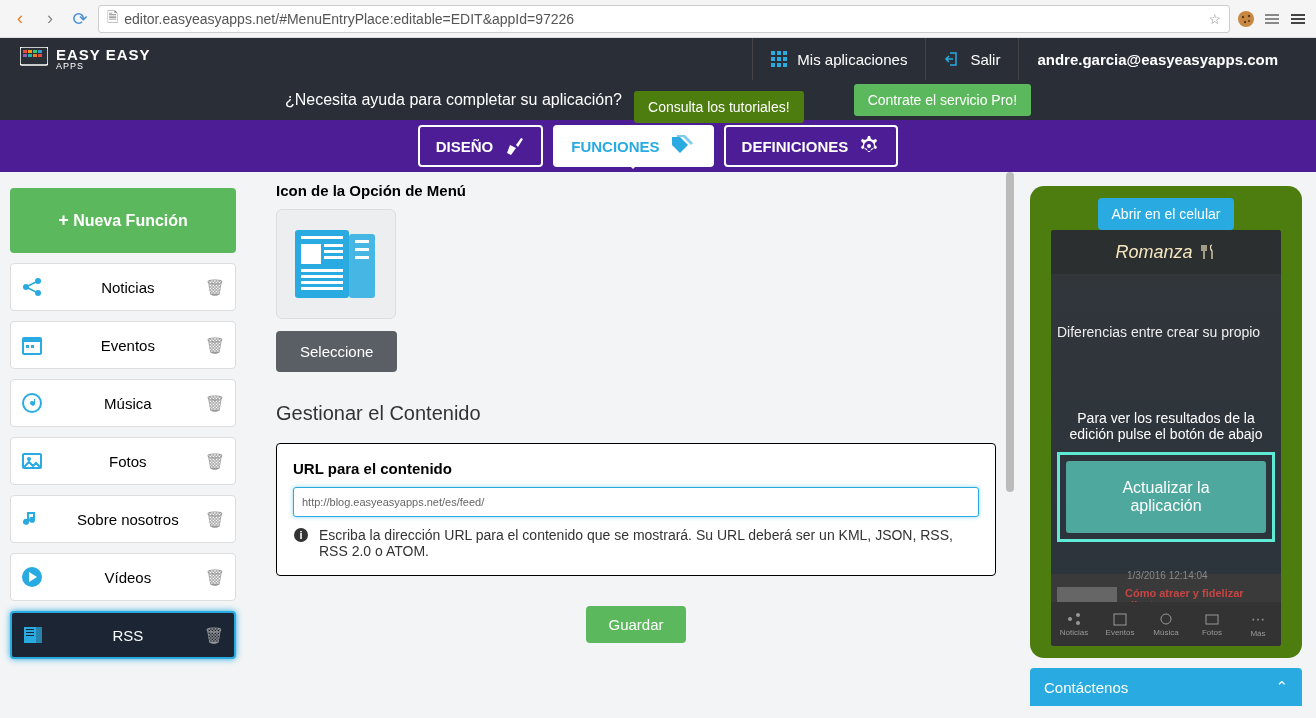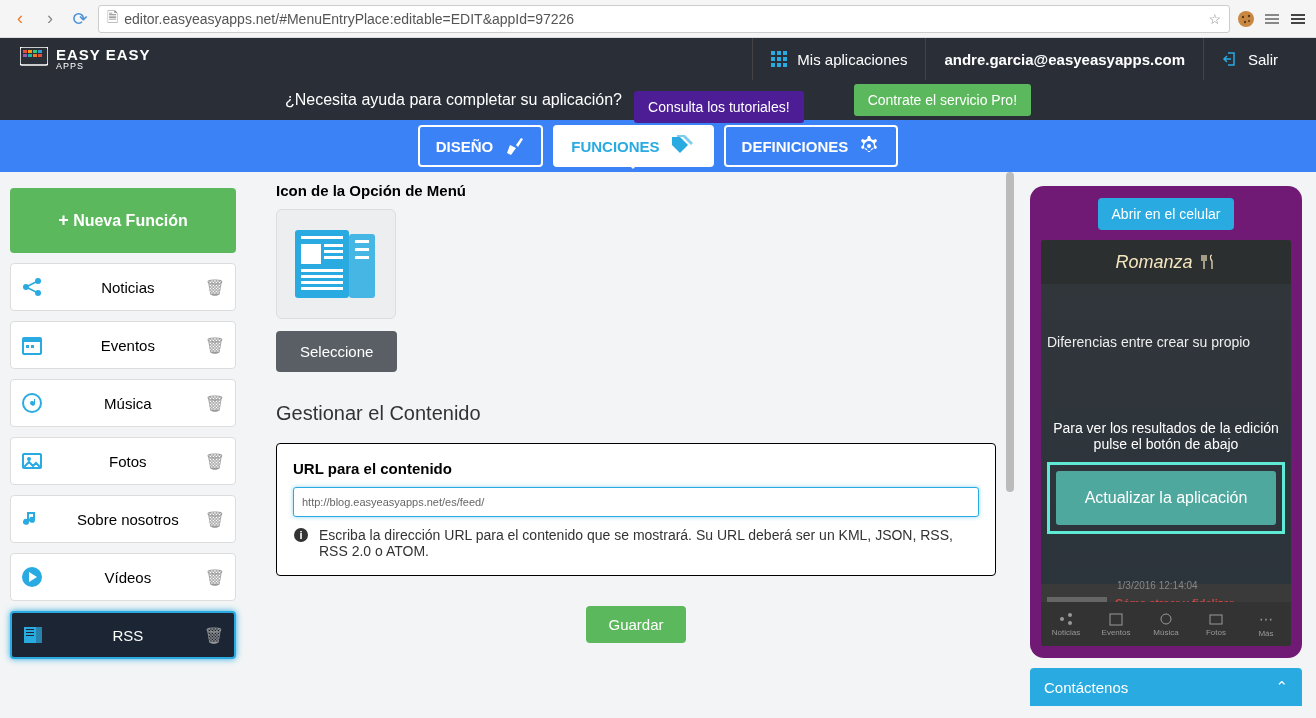--- a/index.html
+++ b/index.html
@@ -19,25 +19,25 @@
 .logo { display: flex; align-items: center; gap: 8px; font-size: 15px; font-weight: 600; letter-spacing: 1px; }
 .logo-icon { width: 28px; height: 24px; }
 .logo-text { line-height: 1; }
 .logo-text small { font-size: 9px; display: block; font-weight: normal; }
 .topbar-spacer { flex: 1; }
 .topbar-link { padding: 0 18px; border-left: 1px solid #444; height: 100%; display: flex; align-items: center; font-size: 15px; gap: 10px; cursor: pointer; }
 
 
 .helpbar { height: 40px; background: #2a2e37; display: flex; align-items: center; justify-content: center; gap: 12px; color: #fff; font-size: 16px; }
 .help-btn { padding: 8px 14px; border-radius: 3px; font-size: 14px; cursor: pointer; }
-.help-btn.blue { background: #4c1d95; margin-top: 13px; }
+.help-btn.blue { background: #4d7c0f; margin-top: 13px; }
 .help-btn.green { background: #5cb85c; margin-left: 38px; }
 
 
-.tabsbar { height: 52px; background: #3b82f6; display: flex; align-items: center; justify-content: center; gap: 10px; }
+.tabsbar { height: 52px; background: #4c1d95; display: flex; align-items: center; justify-content: center; gap: 10px; }
 .tab { height: 42px; padding: 0 16px; border: 2px solid #fff; border-radius: 4px; display: flex; align-items: center; gap: 10px; color: #fff; font-weight: bold; font-size: 15px; cursor: pointer; position: relative; }
 .tab.active { background: #fff; color: #29abe2; }
 .tab.active::after { content: ''; position: absolute; bottom: -10px; left: 50%; transform: translateX(-50%); border: 6px solid transparent; border-top-color: #fff; }
 
 
 .main { display: flex; height: 548px; background: #f2f4f5; }
 
 
 .sidebar { width: 246px; padding: 16px 10px; display: flex; flex-direction: column; gap: 10px; }
 .new-func-btn { background: #5cb85c; color: #fff; padding: 22px; border-radius: 4px; font-size: 16px; font-weight: bold; text-align: center; cursor: pointer; }
@@ -59,23 +59,23 @@
 .field-label { font-weight: bold; font-size: 15px; margin-bottom: 10px; }
 .url-input { width: 100%; border: 1px solid #29abe2; border-radius: 3px; padding: 8px; font-size: 11px; color: #666; box-shadow: 0 0 4px rgba(41,171,226,0.5); }
 .hint-row { display: flex; gap: 10px; margin-top: 10px; font-size: 14px; color: #333; }
 .hint-icon { flex-shrink: 0; }
 .save-btn { background: #5cb85c; color: #fff; padding: 10px 22px; border-radius: 4px; font-size: 15px; cursor: pointer; display: inline-block; margin-top: 30px; }
 .save-wrap { text-align: center; }
 .scroll-thumb { position: absolute; right: 2px; top: 0; width: 8px; height: 320px; background: #bbb; border-radius: 4px; }
 
 
 .preview-col { width: 300px; padding: 14px; display: flex; flex-direction: column; gap: 10px; }
-.phone-frame { background: #701a75; border-radius: 14px; padding: 12px 8px; flex: 1; display: flex; flex-direction: column; align-items: center; position: relative; }
+.phone-frame { background: #4d7c0f; border-radius: 14px; padding: 12px 8px; flex: 1; display: flex; flex-direction: column; align-items: center; position: relative; }
 .open-phone-btn { background: #29abe2; color: #fff; padding: 8px 14px; border-radius: 4px; font-size: 14px; cursor: pointer; }
-.phone-screen { width: 250px; flex: 1; background: #3a3a3a; margin-top: 10px; position: relative; overflow: hidden; border-radius: 3px; }
+.phone-screen { width: 230px; flex: 1; background: #3a3a3a; position: relative; overflow: hidden; border-radius: 3px; }
 .app-header { height: 44px; background: #2b2f2f; display: flex; align-items: center; justify-content: center; color: #f5e6bf; font-style: italic; font-family: cursive; font-size: 18px; }
 .app-body { background: linear-gradient(rgba(40,50,60,0.5), rgba(40,50,60,0.8)); height: 300px; position: relative; padding: 50px 6px 6px; color: #e0e0e0; font-size: 12px; }
 .overlay-box { position: absolute; top: 180px; left: 6px; right: 6px; text-align: center; color: #fff; font-size: 14px; }
 .red-border { border: 3px solid #5eead4; padding: 6px; margin-top: 10px; }
 .update-btn { background: #4fa89e; color: #fff; padding: 18px 20px; font-size: 16px; border-radius: 3px; cursor: pointer; }
 .app-tabbar { position: absolute; bottom: 0; left: 0; right: 0; height: 44px; background: #333; display: flex; }
 .app-tab { flex: 1; display: flex; flex-direction: column; align-items: center; justify-content: center; color: #999; font-size: 8px; gap: 2px; }
 .app-list { position: absolute; top: 340px; left: 6px; right: 6px; }
 .app-list-item { display: flex; gap: 8px; padding: 6px 0; }
 .app-list-item .thumb { width: 60px; height: 40px; background: #666; }
@@ -144,28 +144,28 @@
         <rect x="12" y="0" width="4" height="4" fill="#29abe2"></rect>
         <rect x="0" y="6" width="4" height="4" fill="#29abe2"></rect>
         <rect x="6" y="6" width="4" height="4" fill="#29abe2"></rect>
         <rect x="12" y="6" width="4" height="4" fill="#29abe2"></rect>
         <rect x="0" y="12" width="4" height="4" fill="#29abe2"></rect>
         <rect x="6" y="12" width="4" height="4" fill="#29abe2"></rect>
         <rect x="12" y="12" width="4" height="4" fill="#29abe2"></rect>
       </svg>
     <span>Mis aplicaciones</span>
   </div>
-  <div class="topbar-link" style="font-weight:bold">
-    <span>andre.garcia@easyeasyapps.com</span>
-  </div>
   <div class="topbar-link">
     <svg width="16" height="16" viewBox="0 0 16 16">
         <path d="M6 2h6v12H6M2 8h7M5 5l-3 3 3 3" stroke="#29abe2" stroke-width="1.5" fill="none"></path>
       </svg>
     <span>Salir</span>
+  </div>
+  <div class="topbar-link" style="font-weight:bold">
+    <span>andre.garcia@easyeasyapps.com</span>
   </div>
 </div>
 
 <div class="helpbar">
   <span>¿Necesita ayuda para completar su aplicación?</span>
   <span class="help-btn blue">Consulta los tutoriales!</span>
   <span class="help-btn green">Contrate el servicio Pro!</span>
 </div>
 
 <div class="tabsbar">

